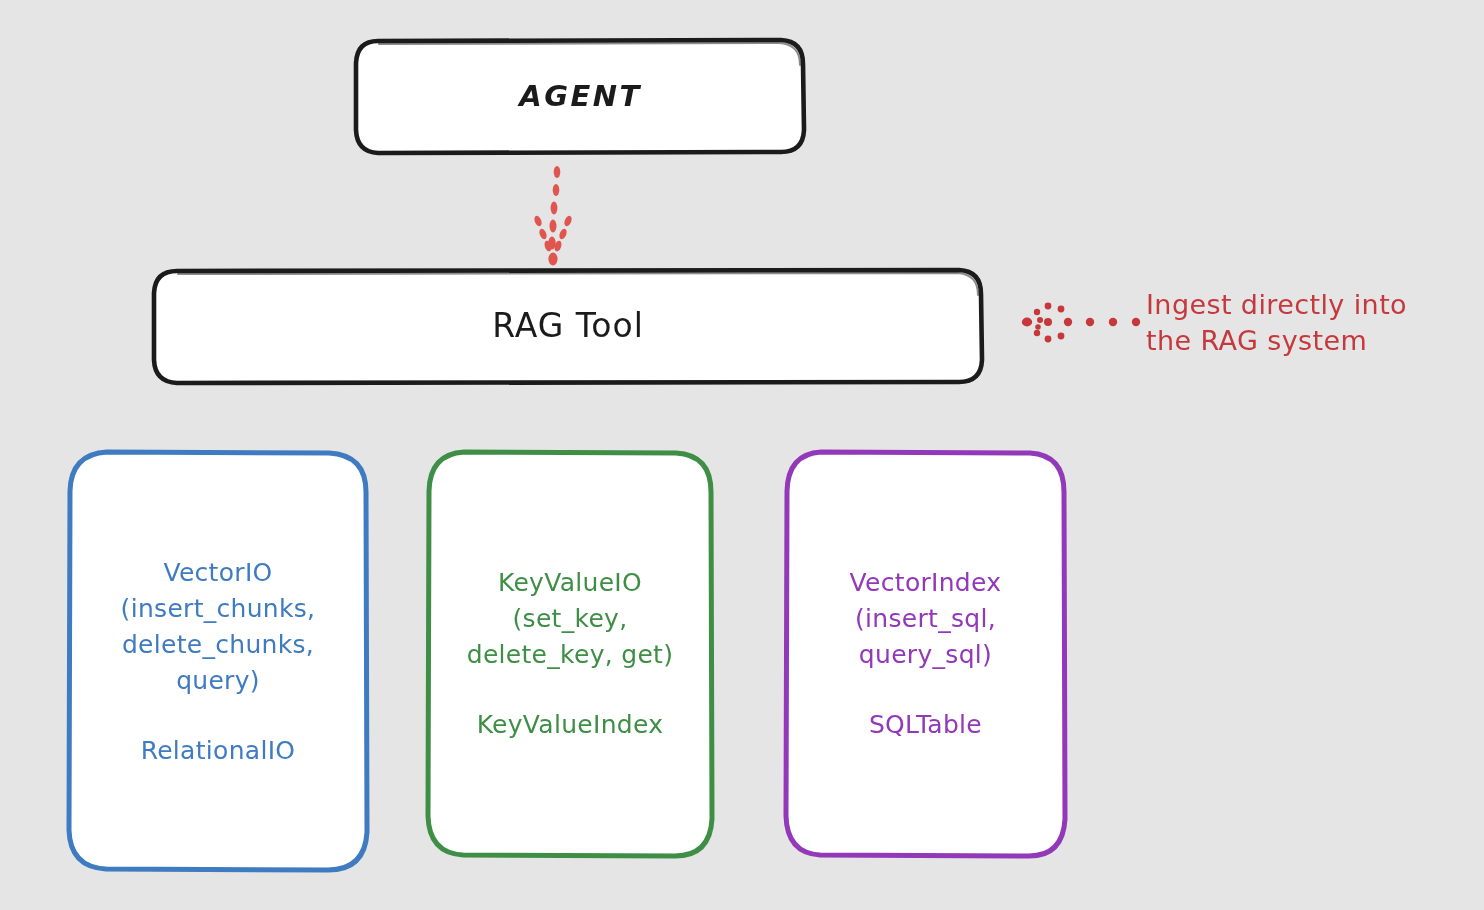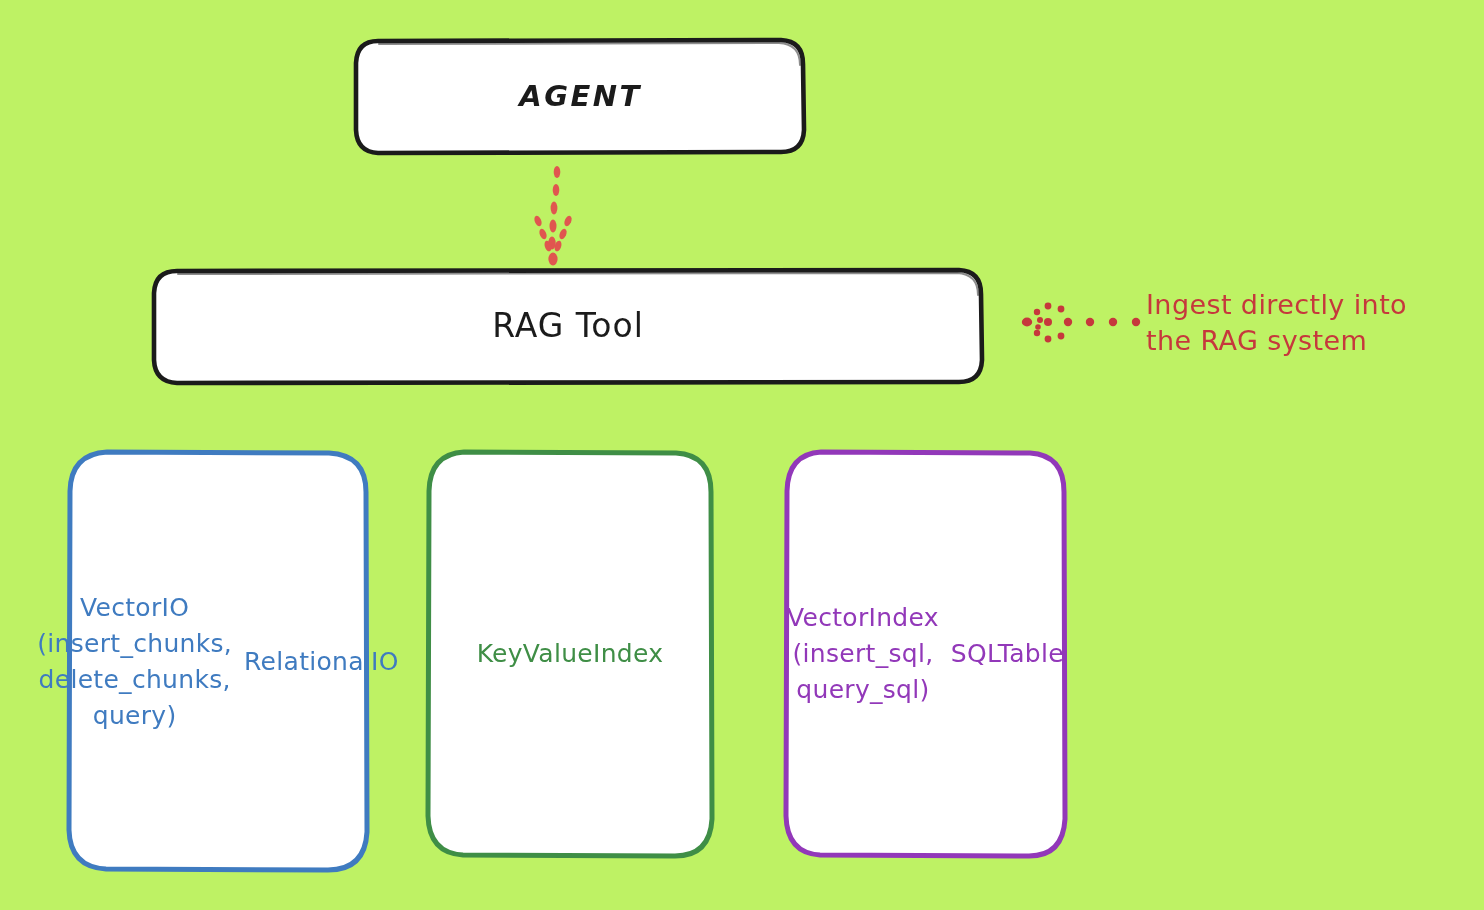--- a/index.html
+++ b/index.html
@@ -8,21 +8,21 @@
     padding: 0;
     background: #ffffff;
   }
   body {
     font-family: "DejaVu Sans", sans-serif;
   }
   #canvas {
     position: relative;
     width: 1484px;
     height: 910px;
-    background: #bef264;
+    background: #e5e5e5;
     overflow: hidden;
   }
   #sketch-layer {
     position: absolute;
     left: 0;
     top: 0;
     width: 1484px;
     height: 910px;
     pointer-events: none;
   }
@@ -106,21 +106,21 @@
     padding: 0 6px;
   }
   #node-vectorio .card-label { color: #3F7BC0; }
   #node-keyvalueio .card-label { color: #3F8E46; }
   #node-relationalio .card-label { color: #9238B9; }
 
   .card-inner {
     position: relative;
     z-index: 2;
     display: flex;
-    flex-direction: row;
+    flex-direction: column;
     align-items: center;
     justify-content: center;
     width: 100%;
   }
   .card-gap { height: 34px; }
 
   
   #annotation-note {
     position: absolute;
     left: 1146px;
@@ -218,20 +218,23 @@
 (insert_chunks,
 delete_chunks,
 query)</span>
       <span class="card-gap"></span>
       <span class="card-label">RelationalIO</span>
     </div>
   </div>
 
   <div class="node" id="node-keyvalueio">
     <div class="card-inner">
+      <span class="card-label">KeyValueIO
+(set_key,
+delete_key, get)</span>
       <span class="card-gap"></span>
       <span class="card-label">KeyValueIndex</span>
     </div>
   </div>
 
   <div class="node" id="node-relationalio">
     <div class="card-inner">
       <span class="card-label">VectorIndex
 (insert_sql,
 query_sql)</span>

